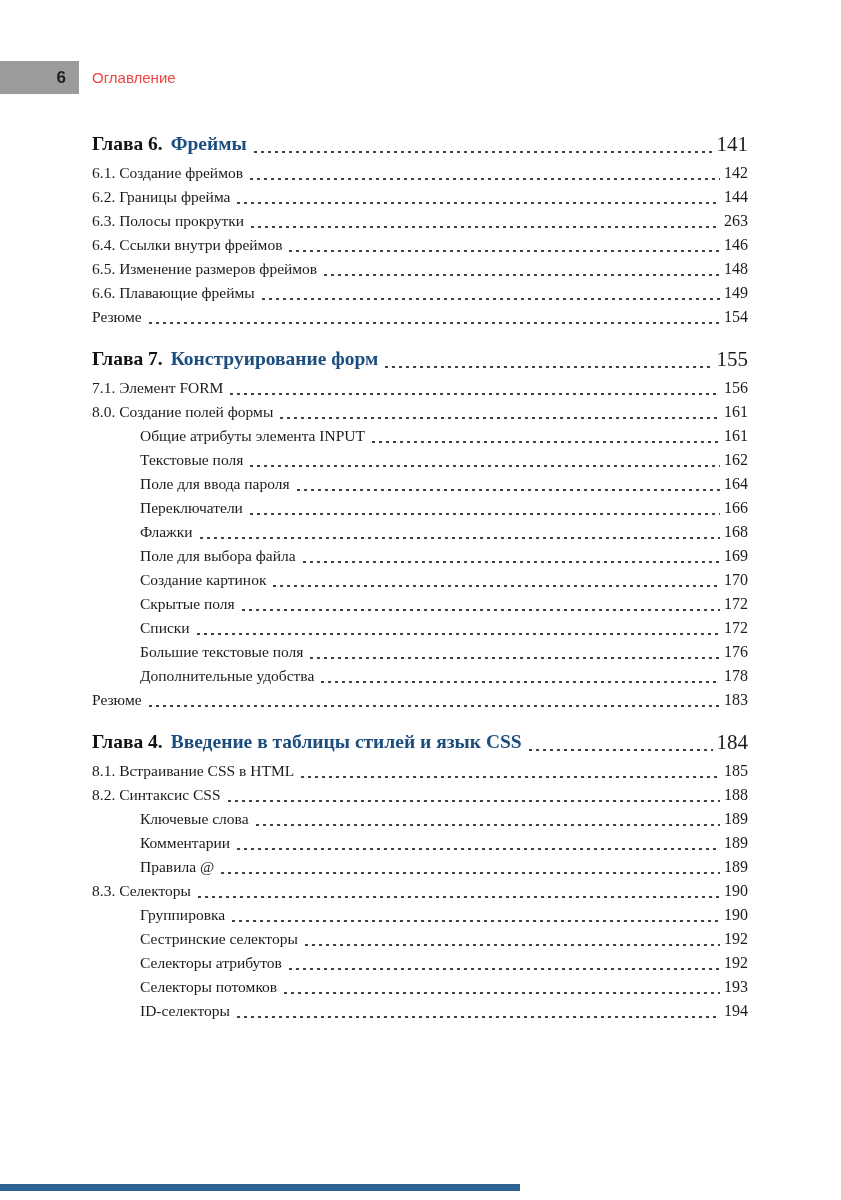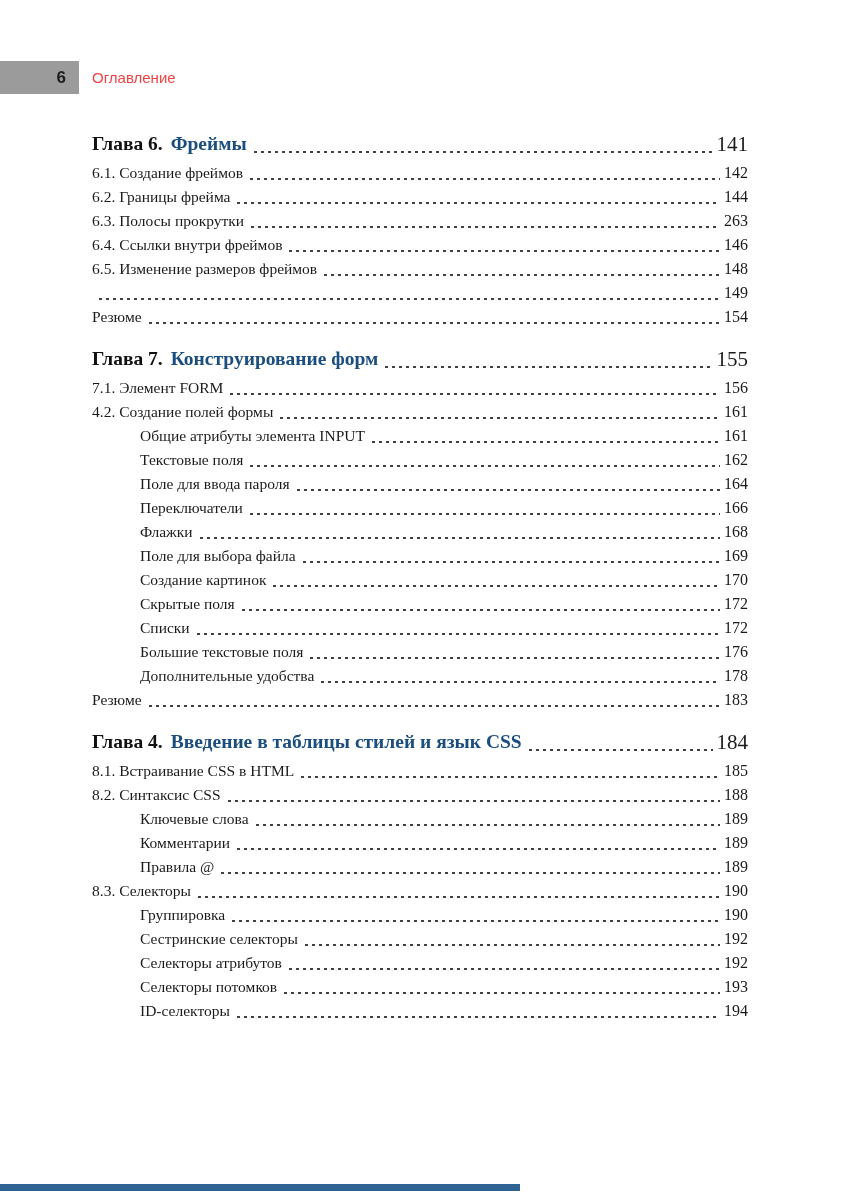--- a/index.html
+++ b/index.html
@@ -133,41 +133,42 @@
         <span class="entry-title">6.4. Ссылки внутри фреймов</span>
         <span class="leader"></span>
         <span class="page-ref">146</span>
       </div>
       <div class="entry section">
         <span class="entry-title">6.5. Изменение размеров фреймов</span>
         <span class="leader"></span>
         <span class="page-ref">148</span>
       </div>
       <div class="entry section">
+        <span class="entry-title">6.6. Плавающие фреймы</span>
         <span class="leader"></span>
         <span class="page-ref">149</span>
       </div>
       <div class="entry section">
         <span class="entry-title">Резюме</span>
         <span class="leader"></span>
         <span class="page-ref">154</span>
       </div>
       <div class="entry chapter">
         <span class="entry-label">Глава 7.</span>
         <span class="entry-title">Конструирование форм</span>
         <span class="leader"></span>
         <span class="page-ref">155</span>
       </div>
       <div class="entry section">
         <span class="entry-title">7.1. Элемент FORM</span>
         <span class="leader"></span>
         <span class="page-ref">156</span>
       </div>
       <div class="entry section">
-        <span class="entry-title">4.2. Создание полей формы</span>
+        <span class="entry-title">8.0. Создание полей формы</span>
         <span class="leader"></span>
         <span class="page-ref">161</span>
       </div>
       <div class="entry subsection">
         <span class="entry-title">Общие атрибуты элемента INPUT</span>
         <span class="leader"></span>
         <span class="page-ref">161</span>
       </div>
       <div class="entry subsection">
         <span class="entry-title">Текстовые поля</span>

